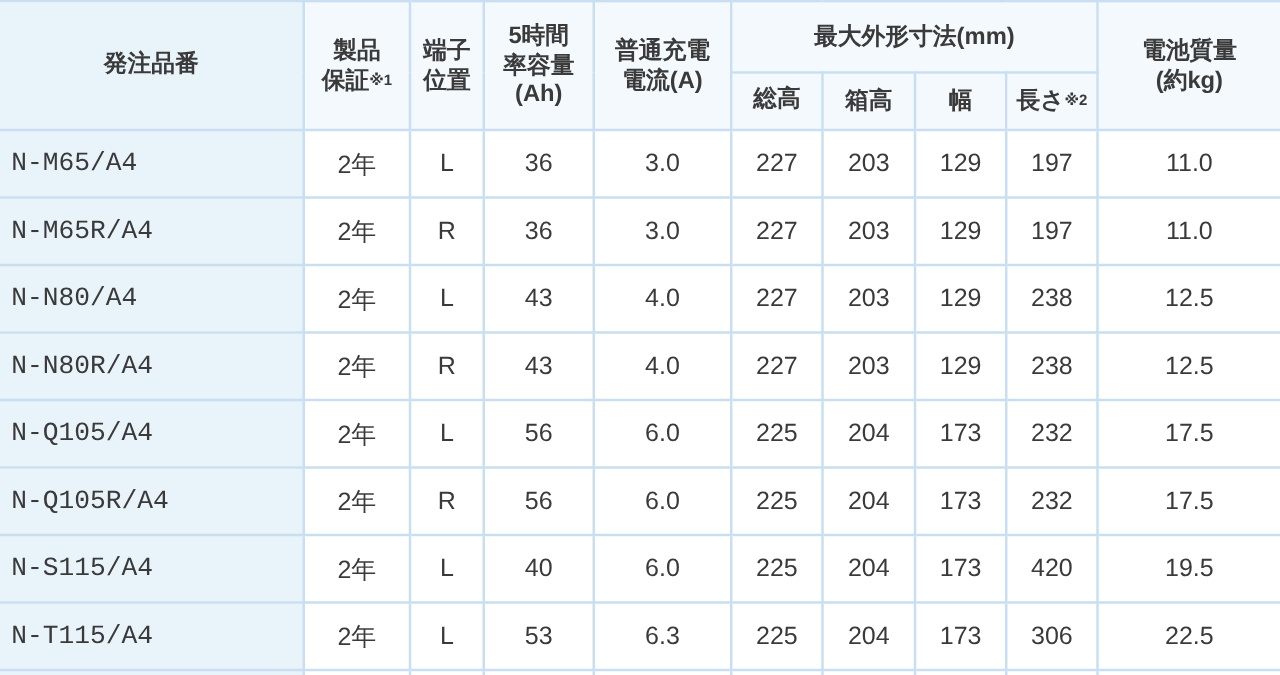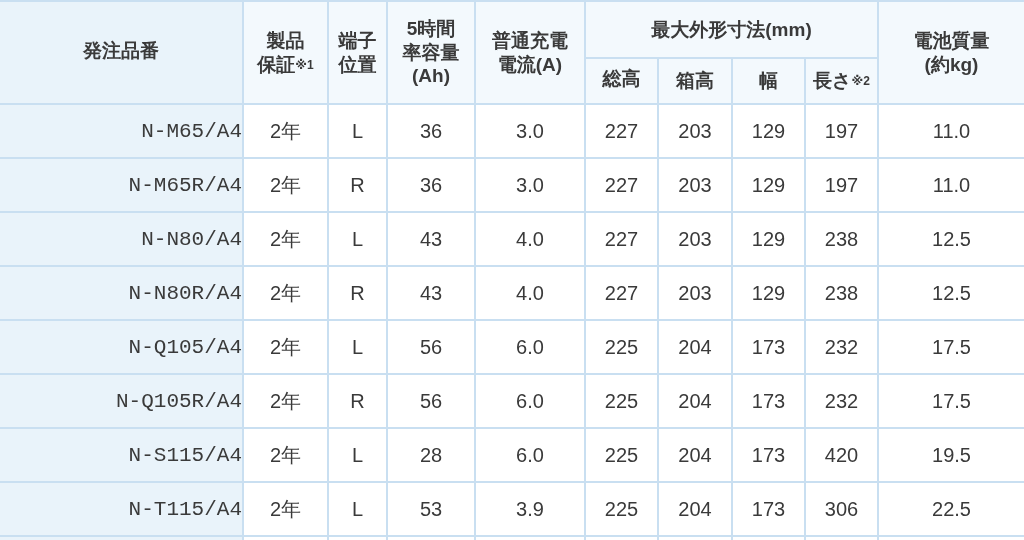--- a/index.html
+++ b/index.html
@@ -44,21 +44,21 @@
   thead th.col1 { background: var(--row-label-bg); }
   thead tr.top-row { height: 57px; }
   thead tr.sub-row { height: 46px; }
   tbody tr.data-row { height: 54px; }
   tbody td {
     background: var(--cell-bg);
     font-size: 20px;
   }
   tbody td.part-cell {
     background: var(--row-label-bg);
-    text-align: right;
+    text-align: left;
     padding-left: 9px;
     font-size: 21px;
   }
   tbody tr.filler-row { height: 14px; }
   tbody tr.filler-row td { border-bottom: none; }
   .ml { white-space: pre-line; }
   .note {
     font-size: 12px;
     font-weight: bold;
     vertical-align: 2px;
@@ -175,34 +175,34 @@
           <td>225</td>
           <td>204</td>
           <td>173</td>
           <td>232</td>
           <td>17.5</td>
         </tr>
         <tr class="data-row">
           <td class="part-cell">N-S115/A4</td>
           <td>2年</td>
           <td>L</td>
-          <td>28</td>
+          <td>40</td>
           <td>6.0</td>
           <td>225</td>
           <td>204</td>
           <td>173</td>
           <td>420</td>
           <td>19.5</td>
         </tr>
         <tr class="data-row">
           <td class="part-cell">N-T115/A4</td>
           <td>2年</td>
           <td>L</td>
           <td>53</td>
-          <td>3.9</td>
+          <td>6.3</td>
           <td>225</td>
           <td>204</td>
           <td>173</td>
           <td>306</td>
           <td>22.5</td>
         </tr>
         <tr class="filler-row">
           <td class="part-cell"></td>
           <td></td>
           <td></td>

